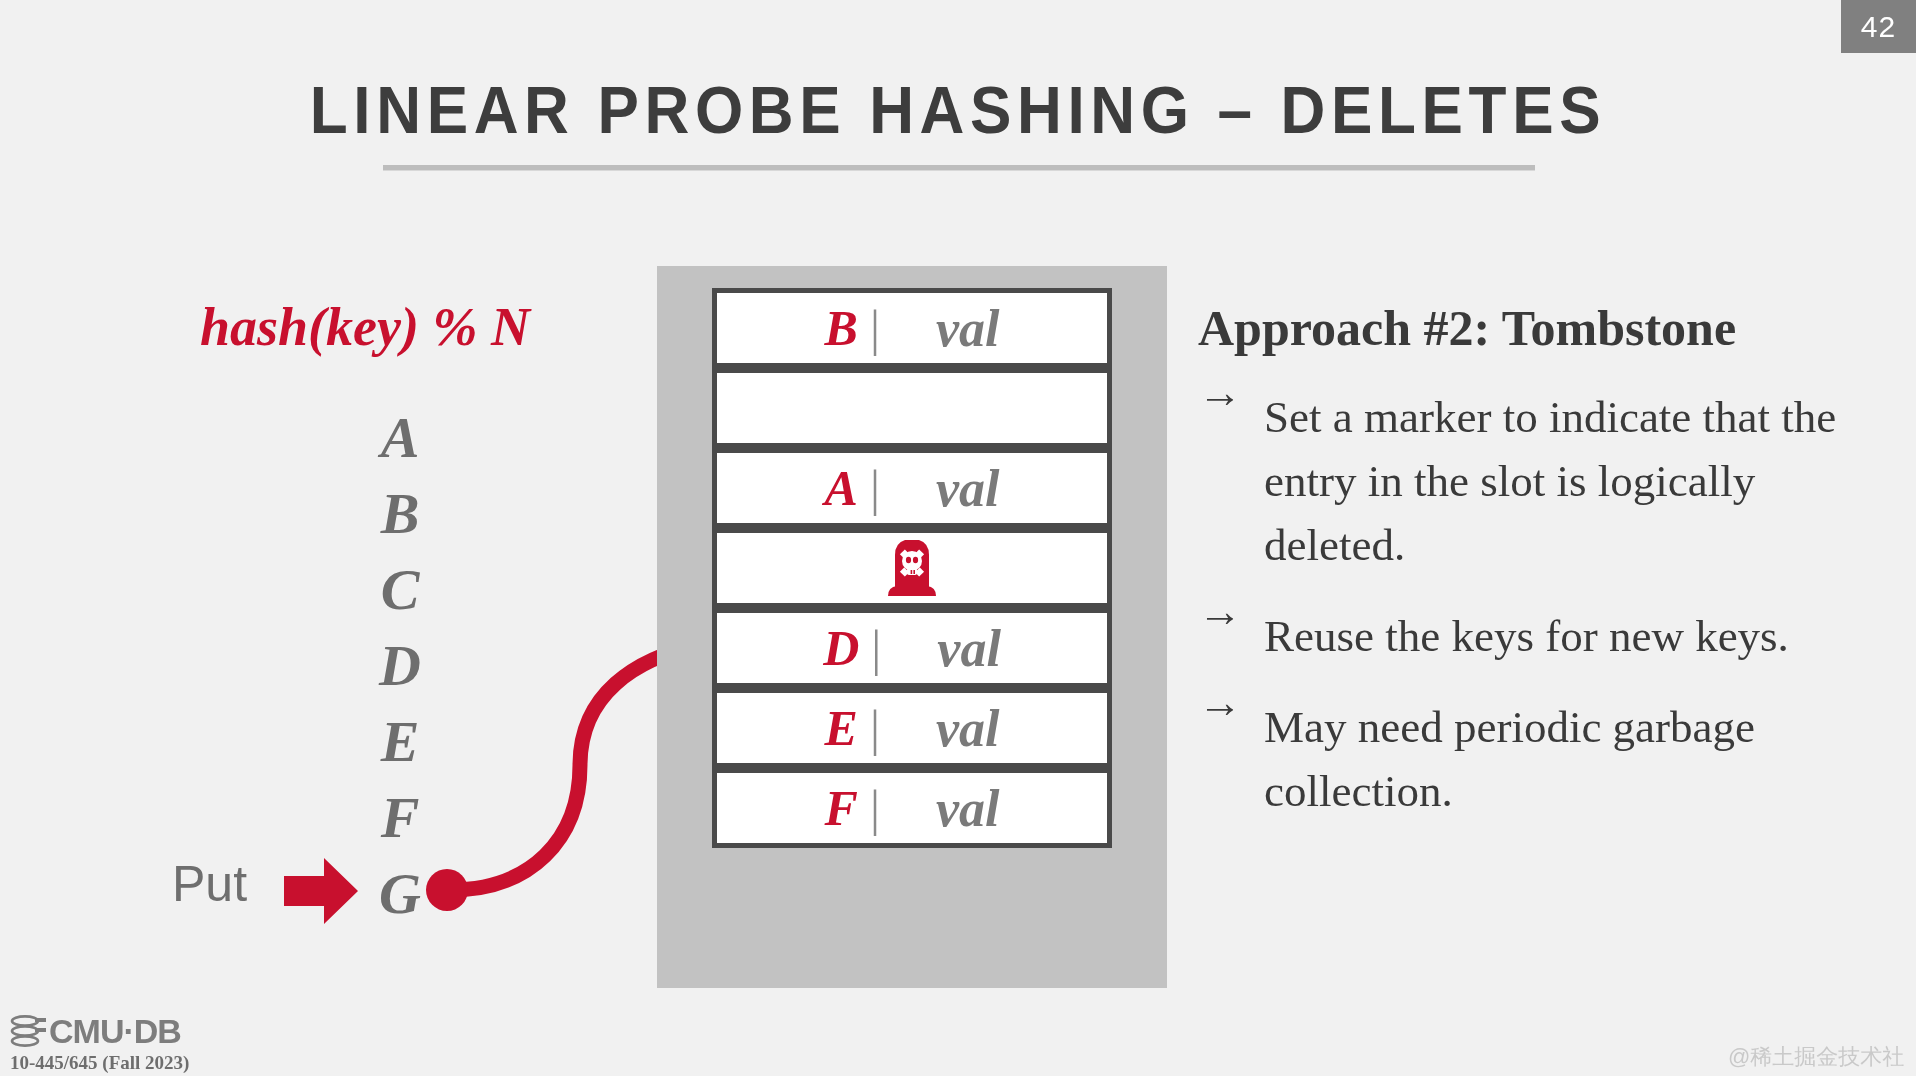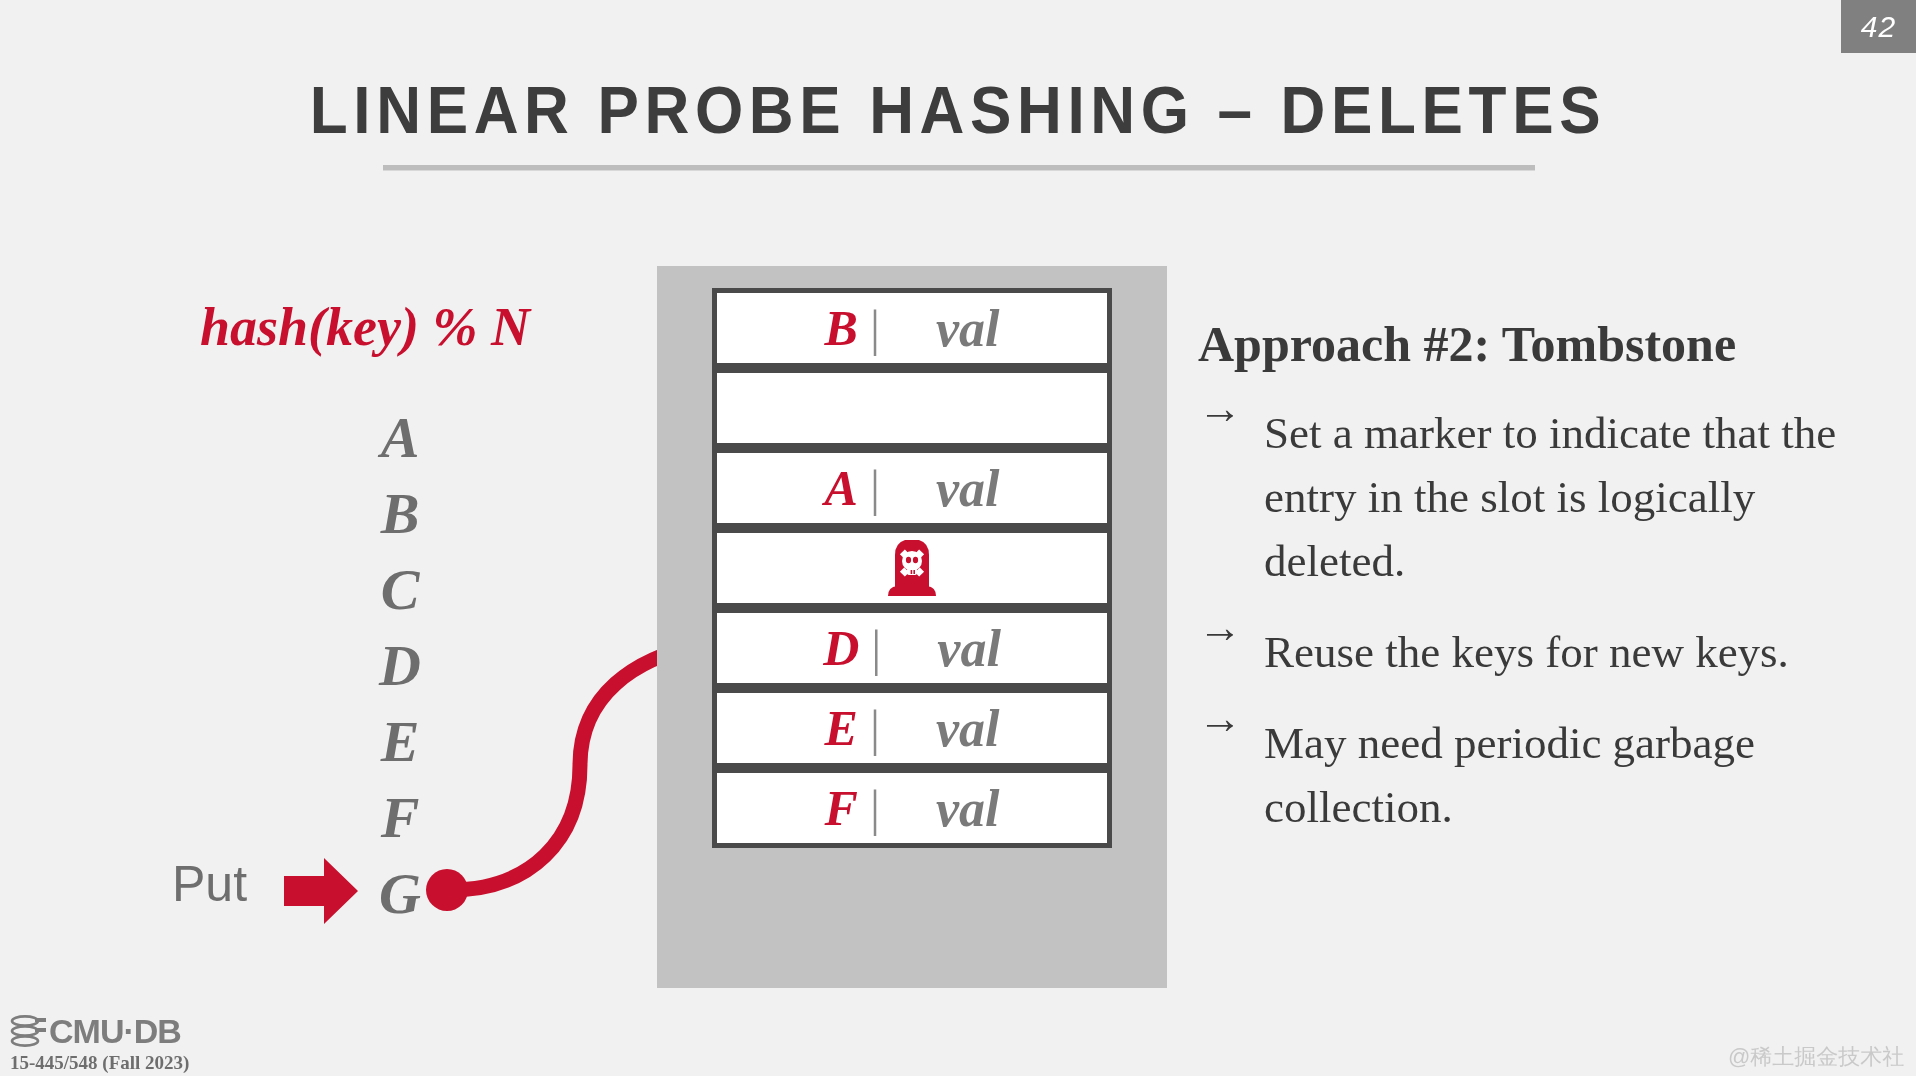--- a/index.html
+++ b/index.html
@@ -23,21 +23,20 @@
     left: 1841px;
     width: 75px;
     height: 53px;
     background: #808080;
     color: #ffffff;
     font-family: "Liberation Sans", sans-serif;
     font-size: 30px;
     line-height: 53px;
     text-align: center;
     letter-spacing: 1px;
-    font-style: italic;
   }
 
   
   #title {
     position: absolute;
     top: 72px;
     left: 0;
     width: 1916px;
     text-align: center;
     font-family: "Liberation Sans", sans-serif;
@@ -167,21 +166,20 @@
     left: 1198px;
     width: 700px;
   }
   #approach-heading {
     font-family: "Liberation Serif", serif;
     font-weight: bold;
     font-size: 50px;
     color: #3a3a3a;
     line-height: 60px;
     white-space: nowrap;
-    margin-top: 16px;
   }
   .bullet {
     display: flex;
     font-family: "Liberation Serif", serif;
     font-size: 45px;
     color: #3a3a3a;
     line-height: 64px;
     margin-top: 3px;
   }
   .bullet-arrow {
@@ -337,16 +335,16 @@
   <div id="footer-logo">
     <svg width="36" height="34" viewBox="0 0 36 34">
       <ellipse cx="15" cy="6" rx="13" ry="4.6" fill="none" stroke="#7d7d7d" stroke-width="2.6"></ellipse>
       <ellipse cx="15" cy="16" rx="13" ry="4.6" fill="none" stroke="#7d7d7d" stroke-width="2.6"></ellipse>
       <ellipse cx="15" cy="26" rx="13" ry="4.6" fill="none" stroke="#7d7d7d" stroke-width="2.6"></ellipse>
       <rect x="25" y="3" width="11" height="4" fill="#7d7d7d"></rect>
       <rect x="25" y="13" width="11" height="4" fill="#7d7d7d"></rect>
     </svg>
     <span id="logo-text">CMU·DB</span>
   </div>
-  <div id="footer-course">15-445/548 (Fall 2023)</div>
+  <div id="footer-course">10-445/645 (Fall 2023)</div>
   <div id="watermark">@稀土掘金技术社区</div>
 
 </div>
 
 </body></html>

